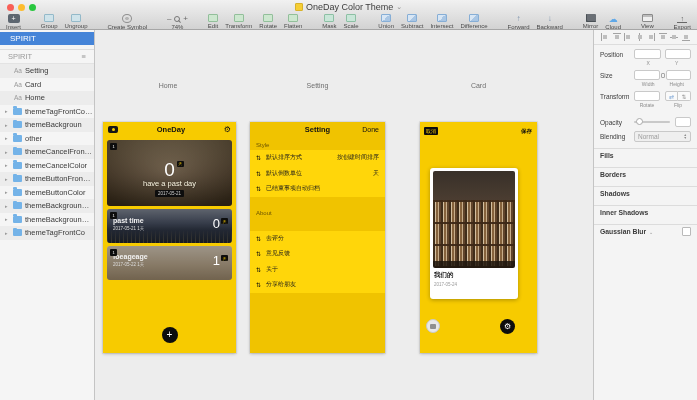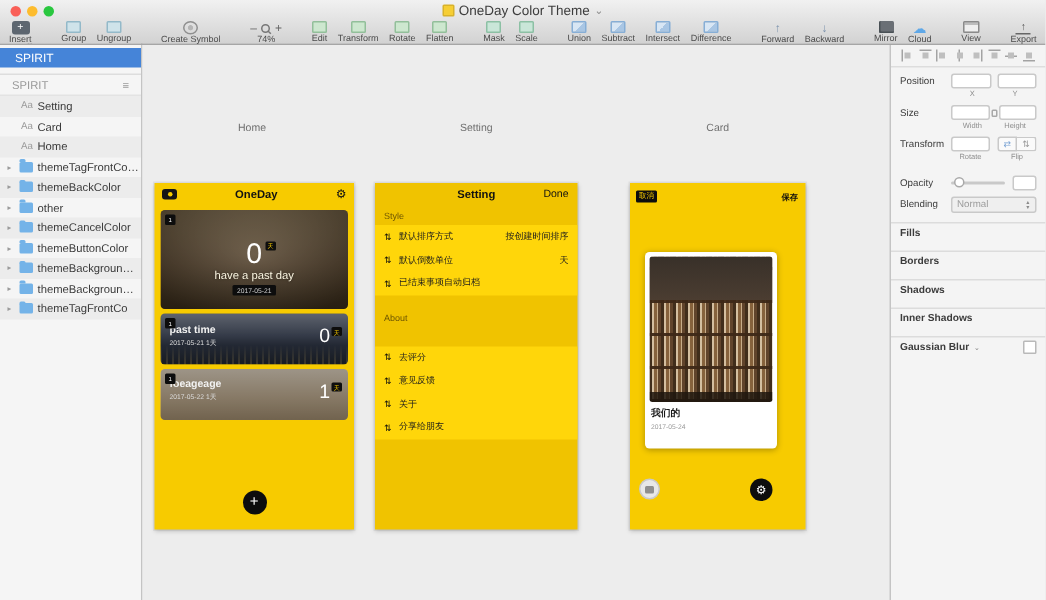--- a/index.html
+++ b/index.html
@@ -299,31 +299,41 @@
         <span>Home</span>
       </div>
       <div class="layer-row f">
         <span class="tri">▸</span>
         <span class="folder"></span>
         <span>themeTagFrontCo…</span>
       </div>
       <div class="layer-row f">
         <span class="tri">▸</span>
         <span class="folder"></span>
-        <span>themeBackColor</span>
+        <span>themeBackgroun</span>
       </div>
       <div class="layer-row f">
         <span class="tri">▸</span>
         <span class="folder"></span>
         <span>other</span>
       </div>
       <div class="layer-row f">
         <span class="tri">▸</span>
         <span class="folder"></span>
+        <span>themeCancelFron…</span>
+      </div>
+      <div class="layer-row f">
+        <span class="tri">▸</span>
+        <span class="folder"></span>
         <span>themeCancelColor</span>
+      </div>
+      <div class="layer-row f">
+        <span class="tri">▸</span>
+        <span class="folder"></span>
+        <span>themeButtonFron…</span>
       </div>
       <div class="layer-row f">
         <span class="tri">▸</span>
         <span class="folder"></span>
         <span>themeButtonColor</span>
       </div>
       <div class="layer-row f">
         <span class="tri">▸</span>
         <span class="folder"></span>
         <span>themeBackgroun…</span>

